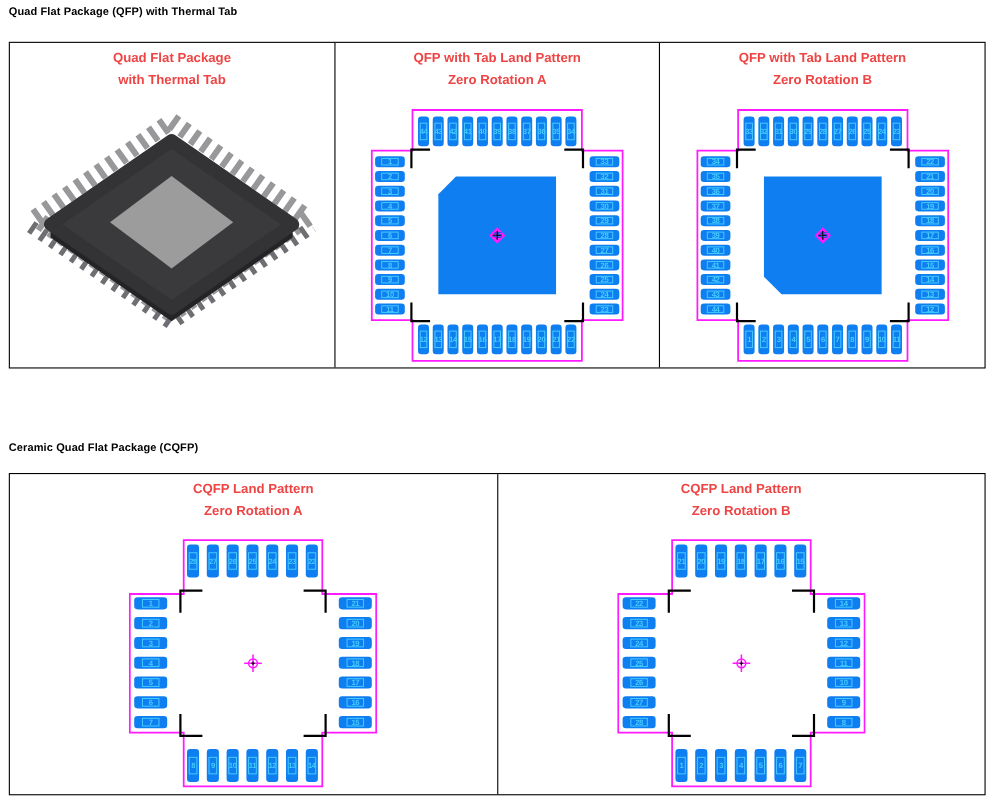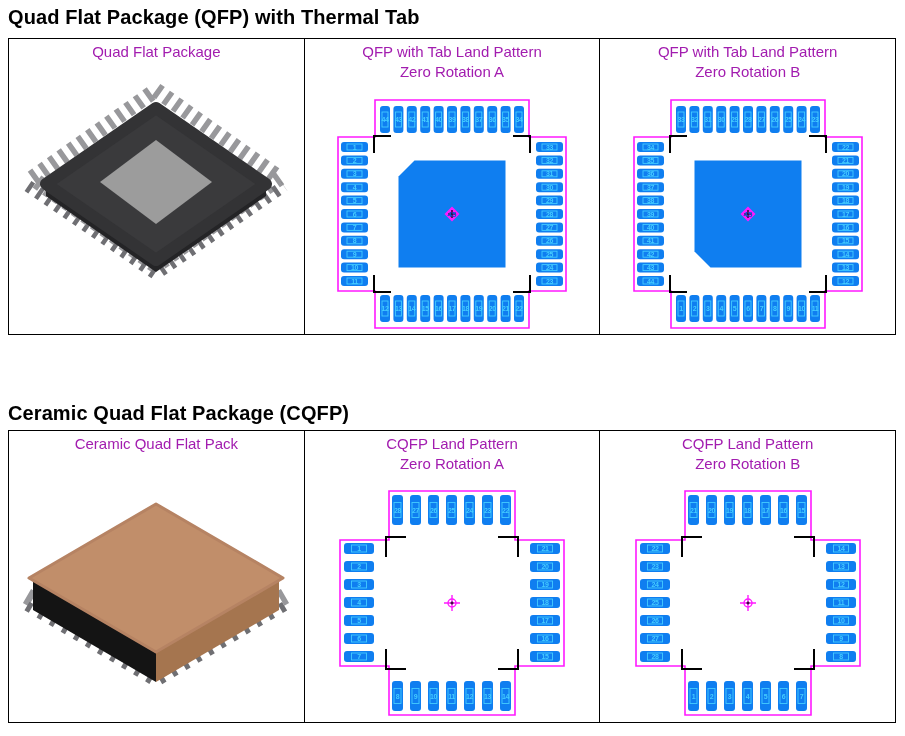--- a/index.html
+++ b/index.html
@@ -1,41 +1,42 @@
 <!DOCTYPE html>
 <html><head>
 <meta charset="utf-8">
 <style>
   html,body{margin:0;padding:0;background:#fff;}
   body{width:905px;height:736px;position:relative;overflow:hidden;
        font-family:"Liberation Sans", sans-serif;-webkit-font-smoothing:antialiased;}
-  .section-heading{position:absolute;left:8px;font-size:20px;font-weight:bold;color:#000;
+  .section-heading{position:absolute;left:8px;font-size:10px;font-weight:bold;color:#000;
        letter-spacing:0.1px;}
   #heading-qfp{top:6px;}
   #heading-cqfp{top:402px;}
   .pkg-table{position:absolute;left:8px;width:886px;border:1.5px solid #000;display:flex;
        background:#fff;}
   #table-qfp{top:38px;height:295px;}
   #table-cqfp{top:430px;height:291px;}
   .cell{flex:1;border-left:1.5px solid #000;text-align:center;padding-top:3px;
        position:relative;overflow:hidden;}
   .cell:first-child{border-left:none;}
-  .cell-title{display:block;font-weight:normal;font-size:15px;line-height:20px;color:#a21caf;}
+  .cell-title{display:block;font-weight:bold;font-size:12px;line-height:20px;color:#ef4444;}
   .pattern-svg{display:block;margin:16px auto 0 auto;}
   .photo-svg{display:block;margin:12px auto 0 auto;}
   .photo-svg.cqfp{margin-top:34px;}
 </style>
 </head>
 <body>
 
 <div class="section-heading" id="heading-qfp">Quad Flat Package (QFP) with Thermal Tab</div>
 
 <div class="pkg-table" id="table-qfp">
   <div class="cell">
     <span class="cell-title">Quad Flat Package</span>
+    <span class="cell-title">with Thermal Tab</span>
     <svg class="photo-svg" width="280" height="235" viewBox="0 0 280 235">
       <path d="M140 16 L264 104 L140 192 L16 104 Z" fill="none" stroke="#98989b" stroke-width="15" stroke-dasharray="5.5 6.2"></path>
       <path d="M12 112 L140 200 L268 112" fill="none" stroke="#6f6f73" stroke-width="12" stroke-dasharray="4.5 7"></path>
       <polygon points="30,110 140,186 250,110 250,122 140,198 30,122" fill="#242426"></polygon>
       <path d="M140 34 L250 110 L140 186 L30 110 Z" fill="#3a3a3c" stroke="#333335" stroke-width="12" stroke-linejoin="round"></path>
       <path d="M140 66 L196 108 L140 150 L84 108 Z" fill="#9c9c9c"></path>
     </svg>
   </div>
   <div class="cell">
     <span class="cell-title">QFP with Tab Land Pattern</span>
@@ -330,31 +331,20 @@
         <rect x="206" y="180" width="15" height="6" fill="none" stroke="#44ccff" stroke-width="0.9"></rect>
         <text x="213.5" y="185.5" text-anchor="middle" font-size="7" font-weight="bold" fill="#44ccff" letter-spacing="-0.4" font-family="&quot;Liberation Sans&quot;, sans-serif">12</text>
       </svg>
   </div>
 </div>
 
 <div class="section-heading" id="heading-cqfp">Ceramic Quad Flat Package (CQFP)</div>
 
 <div class="pkg-table" id="table-cqfp">
   <div class="cell">
-    <span class="cell-title">Ceramic Quad Flat Pack</span>
-    <span class="cell-title"></span>
-    <svg class="photo-svg cqfp" width="290" height="220" viewBox="0 0 290 220">
-      <path d="M16 108 L145 184 L274 108" fill="none" stroke="#98989b" stroke-width="16" stroke-dasharray="6.5 7.5"></path>
-      <path d="M16 118 L145 194 L274 118" fill="none" stroke="#6f6f73" stroke-width="10" stroke-dasharray="5 9"></path>
-      <polygon points="22,90 145,162 145,194 22,122" fill="#141414"></polygon>
-      <polygon points="268,90 145,162 145,194 268,122" fill="#a5754f"></polygon>
-      <path d="M145 16 L272 90 L145 164 L18 90 Z" fill="#c18e6a" stroke="#b68363" stroke-width="3" stroke-linejoin="round"></path>
-    </svg>
-  </div>
-  <div class="cell">
     <span class="cell-title">CQFP Land Pattern</span>
     <span class="cell-title">Zero Rotation A</span>
     <svg class="pattern-svg" width="226" height="226" viewBox="0 0 226 226">
         <path d="M50 1 H176 V50 H225 V176 H176 V225 H50 V176 H1 V50 H50 Z" fill="none" stroke="#ff1aff" stroke-width="1.6"></path>
         <path d="M67 47 L47 47 L47 67" fill="none" stroke="#000000" stroke-width="2"></path>
         <path d="M159 47 L179 47 L179 67" fill="none" stroke="#000000" stroke-width="2"></path>
         <path d="M159 179 L179 179 L179 159" fill="none" stroke="#000000" stroke-width="2"></path>
         <path d="M67 179 L47 179 L47 159" fill="none" stroke="#000000" stroke-width="2"></path>
         <path d="M105 113 H121 M113 105 V121" stroke="#ff1aff" stroke-width="1.4" fill="none"></path>
         <circle cx="113" cy="113" r="4" fill="none" stroke="#ff1aff" stroke-width="1.4"></circle>

